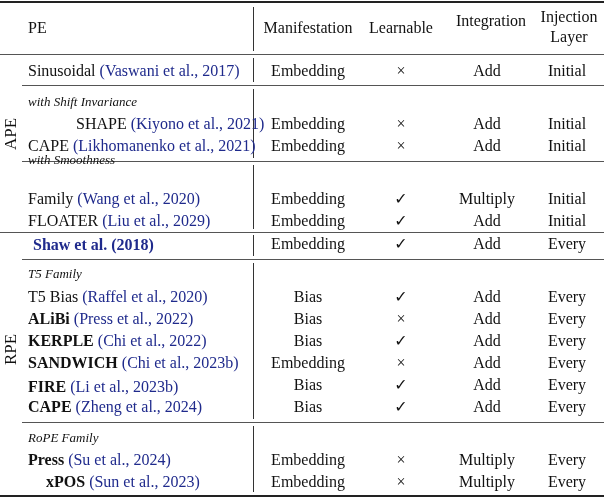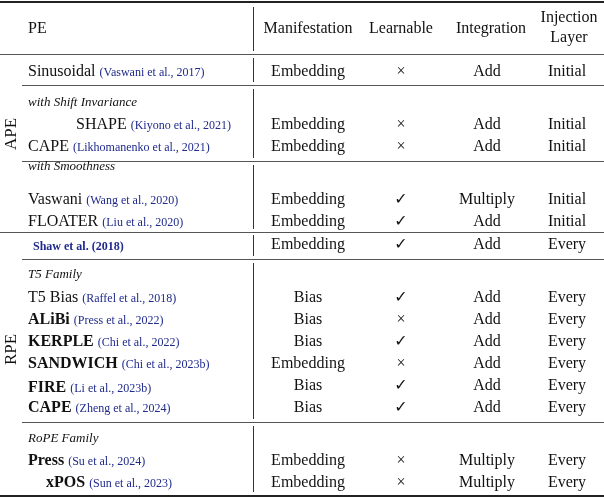--- a/index.html
+++ b/index.html
@@ -6,21 +6,21 @@
     body { width: 604px; height: 498px; position: relative; overflow: hidden;
       font-family: "Liberation Serif", "DejaVu Serif", serif; color: #111; }
     .rule { position: absolute; height: 0; }
     .thick { border-top: 2px solid #222; }
     .thin { border-top: 1px solid #555; }
     .vline { position: absolute; left: 253px; width: 0; border-left: 1px solid #333; }
     .cell { position: absolute; font-size: 16px; line-height: 20px; white-space: nowrap; }
     .c { text-align: center; }
     .name { left: 28px; }
     .bold { font-weight: bold; }
-    .cite { color: #1f2a8c; font-size: 12px; }
+    .cite { color: #1f2a8c; font-size: 16px; }
     .grp { position: absolute; left: 28px; font-size: 13px; font-style: italic; line-height: 16px; }
     .col1 { left: 256px; width: 104px; font-family: Liberation Serif, serif; }
     .col2 { left: 362px; width: 78px; }
     .col3 { left: 464px; width: 94px; }
     .col4 { left: 532px; width: 70px; }
     .hdr { position: absolute; font-size: 16px; line-height: 20px; text-align: center; }
     .sidelabel { position: absolute; font-size: 17px; transform: rotate(-90deg); transform-origin: center; white-space: nowrap; }
   </style>
 </head>
 <body>
@@ -40,31 +40,31 @@
   <div class="vline" style="top:58px;height:24px;"></div>
   <div class="vline" style="top:89px;height:69px;"></div>
   <div class="vline" style="top:165px;height:64px;"></div>
   <div class="vline" style="top:235px;height:21px;"></div>
   <div class="vline" style="top:263px;height:156px;"></div>
   <div class="vline" style="top:426px;height:66px;"></div>
 
   <div class="hdr" style="left:28px;top:18px;text-align:center;">PE</div>
   <div class="hdr" style="left:256px;width:104px;top:18px;">Manifestation</div>
   <div class="hdr" style="left:362px;width:78px;top:18px;">Learnable</div>
-  <div class="hdr" style="left:444px;width:94px;top:18px;">Integration</div>
+  <div class="hdr" style="left:444px;width:94px;top:11px;">Integration</div>
   <div class="hdr" style="left:532px;width:74px;top:7px;">
     <div>Injection</div>
     <div>Layer</div>
   </div>
 
   <div class="sidelabel" style="left:-4px;top:125px;width:30px;text-align:center;">APE</div>
   <div class="sidelabel" style="left:-4px;top:340px;width:30px;text-align:center;">RPE</div>
 
   <div class="grp" style="top:94px;">with Shift Invariance</div>
-  <div class="grp" style="top:158px;font-style:italic;">with Smoothness</div>
+  <div class="grp" style="top:152px;font-style:italic;">with Smoothness</div>
   <div class="grp" style="top:266px;">T5 Family</div>
   <div class="grp" style="top:430px;">RoPE Family</div>
 
   <div class="cell name" style="top:61px;">
     <span>Sinusoidal</span>
     <span class="cite">(Vaswani et al., 2017)</span>
   </div>
   <div class="cell c col1" style="top:61px;">Embedding</div>
   <div class="cell c col2" style="top:61px;">×</div>
   <div class="cell c col3" style="top:61px;left:440px;">Add</div>
@@ -82,48 +82,48 @@
   <div class="cell name" style="top:136px;">
     <span>CAPE</span>
     <span class="cite">(Likhomanenko et al., 2021)</span>
   </div>
   <div class="cell c col1" style="top:136px;">Embedding</div>
   <div class="cell c col2" style="top:136px;">×</div>
   <div class="cell c col3" style="top:136px;left:440px;">Add</div>
   <div class="cell c col4" style="top:136px;">Initial</div>
 
   <div class="cell name" style="top:189px;">
-    <span>Vaswani</span>
+    <span>Family</span>
     <span class="cite">(Wang et al., 2020)</span>
   </div>
   <div class="cell c col1" style="top:189px;">Embedding</div>
   <div class="cell c col2" style="top:189px;">✓</div>
   <div class="cell c col3" style="top:189px;left:440px;">Multiply</div>
   <div class="cell c col4" style="top:189px;">Initial</div>
 
   <div class="cell name" style="top:211px;">
     <span>FLOATER</span>
-    <span class="cite">(Liu et al., 2020)</span>
+    <span class="cite">(Liu et al., 2029)</span>
   </div>
   <div class="cell c col1" style="top:211px;">Embedding</div>
   <div class="cell c col2" style="top:211px;">✓</div>
   <div class="cell c col3" style="top:211px;left:440px;">Add</div>
   <div class="cell c col4" style="top:211px;">Initial</div>
 
   <div class="cell name" style="top:235px;left:33px;font-weight:bold;">
     <span class="cite">Shaw et al. (2018)</span>
   </div>
   <div class="cell c col1" style="top:234px;">Embedding</div>
   <div class="cell c col2" style="top:234px;">✓</div>
   <div class="cell c col3" style="top:234px;left:440px;">Add</div>
   <div class="cell c col4" style="top:234px;">Every</div>
 
   <div class="cell name" style="top:287px;">
     <span>T5 Bias</span>
-    <span class="cite">(Raffel et al., 2018)</span>
+    <span class="cite">(Raffel et al., 2020)</span>
   </div>
   <div class="cell c col1" style="top:287px;">Bias</div>
   <div class="cell c col2" style="top:287px;">✓</div>
   <div class="cell c col3" style="top:287px;left:440px;">Add</div>
   <div class="cell c col4" style="top:287px;">Every</div>
 
   <div class="cell name" style="top:309px;">
     <span class="bold">ALiBi</span>
     <span class="cite">(Press et al., 2022)</span>
   </div>

